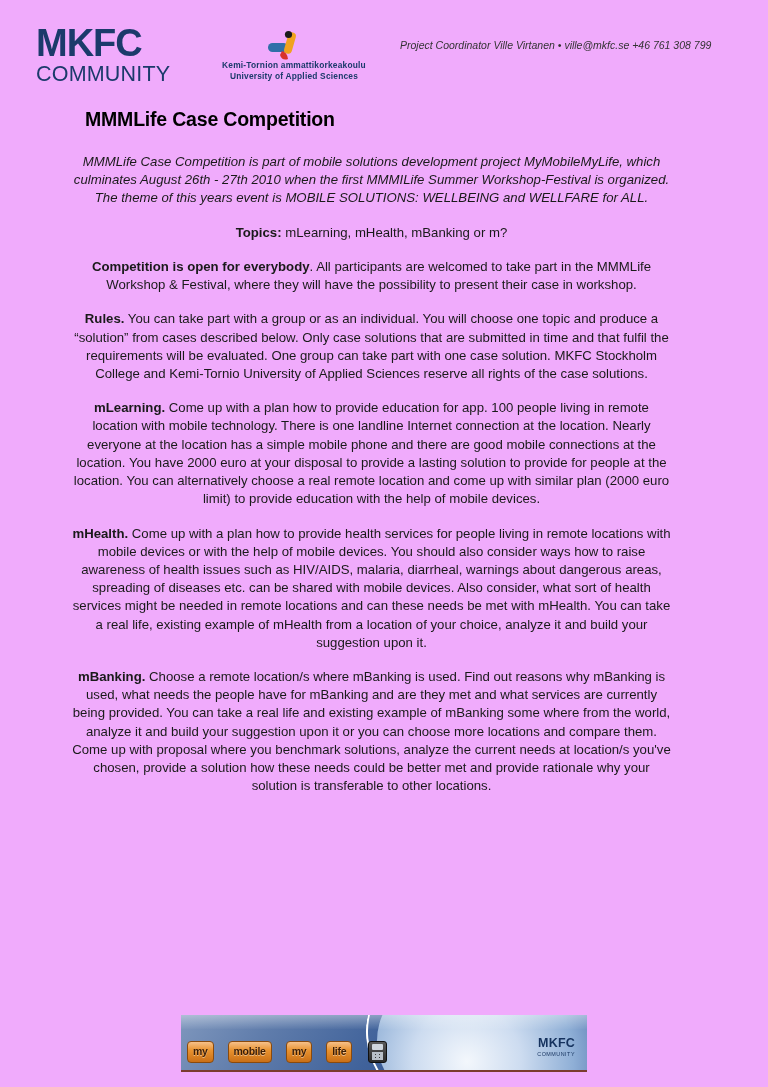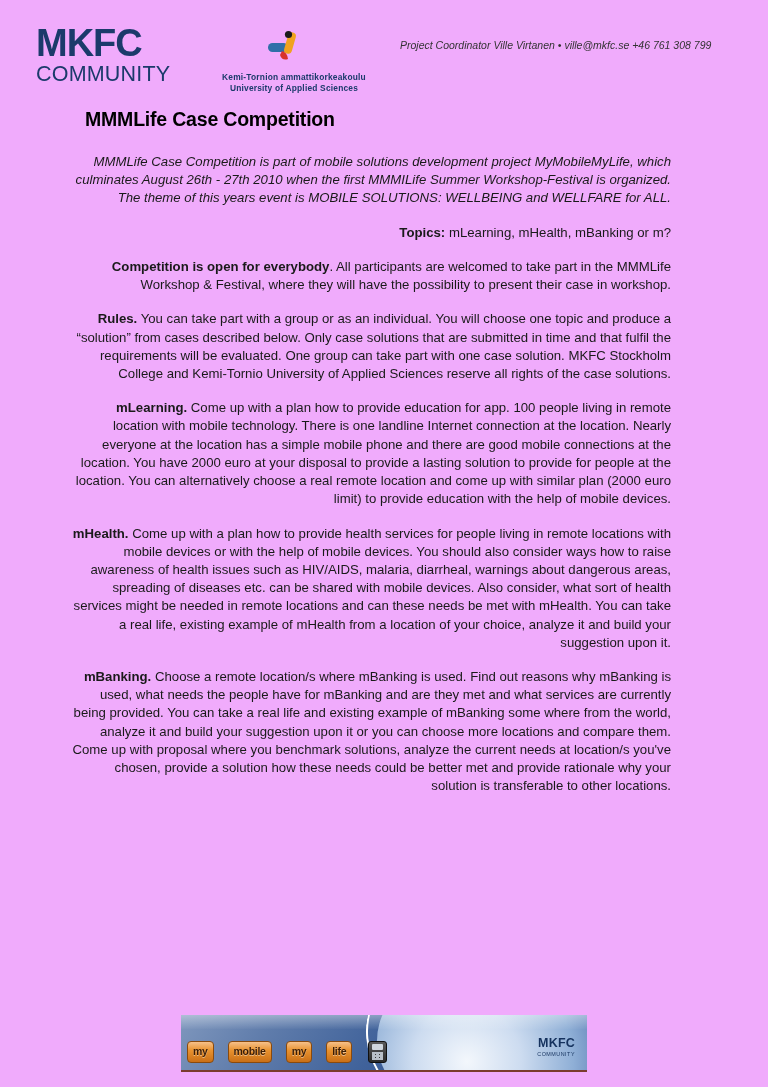--- a/index.html
+++ b/index.html
@@ -79,21 +79,21 @@
     top: 24px;
     width: 180px;
     text-align: center;
     font-family: "Liberation Sans", sans-serif;
     font-size: 8.4px;
     font-weight: bold;
     color: #1b3a6b;
     line-height: 1.35;
     letter-spacing: 0.2px;
   }
-  .kt-text .kt-line1 { display: block; margin-top: 12px; }
+  .kt-text .kt-line1 { display: block; }
   .kt-text .kt-line2 { display: block; }
 
   .contact {
     position: absolute;
     left: 400px;
     top: 36px;
     width: 340px;
     font-size: 10.5px;
     line-height: 1.55;
     color: #444444;
@@ -125,21 +125,21 @@
     margin: 0 0 22px 13px;
     letter-spacing: -0.2px;
     color: #000;
   }
 
   p.para {
     font-size: 13.2px;
     line-height: 1.38;
     margin: 0 15px 16px 0;
     color: #1a1a1a;
-    text-align: right;
+    text-align: center;
   }
   p.para.italic {
     font-style: italic;
   }
   .b { font-weight: bold; }
   a.inline-link {
     color: #2a3fa0;
     text-decoration: underline;
   }
 

